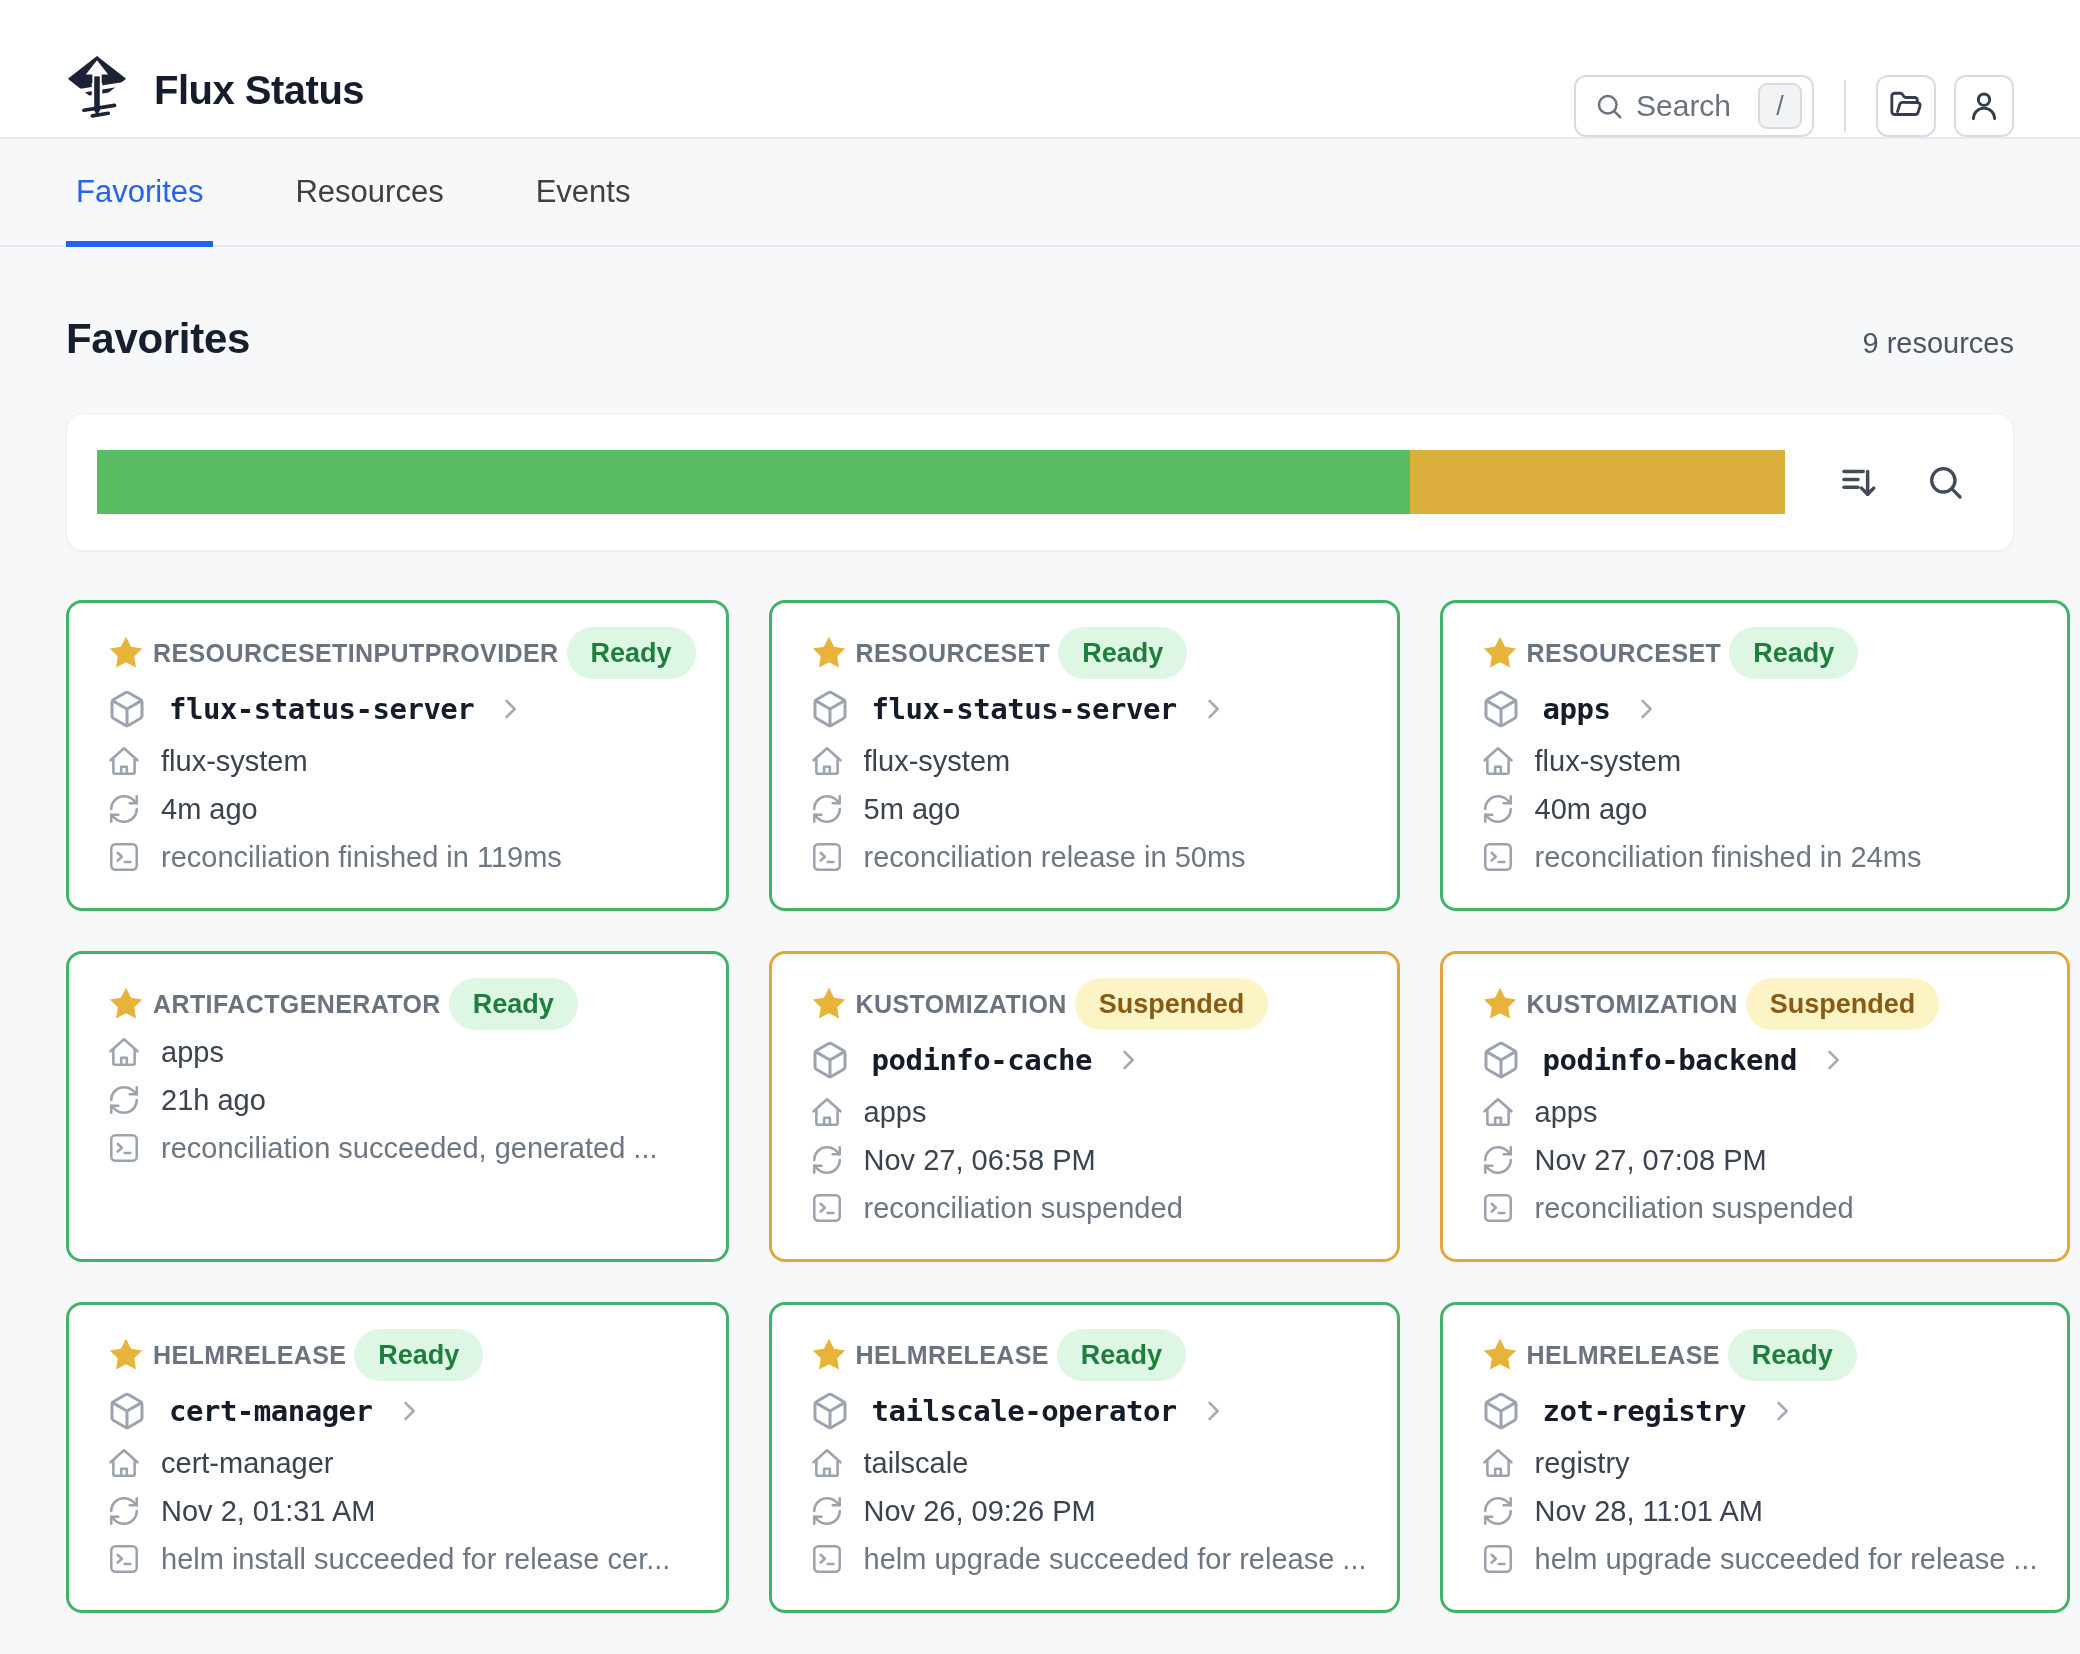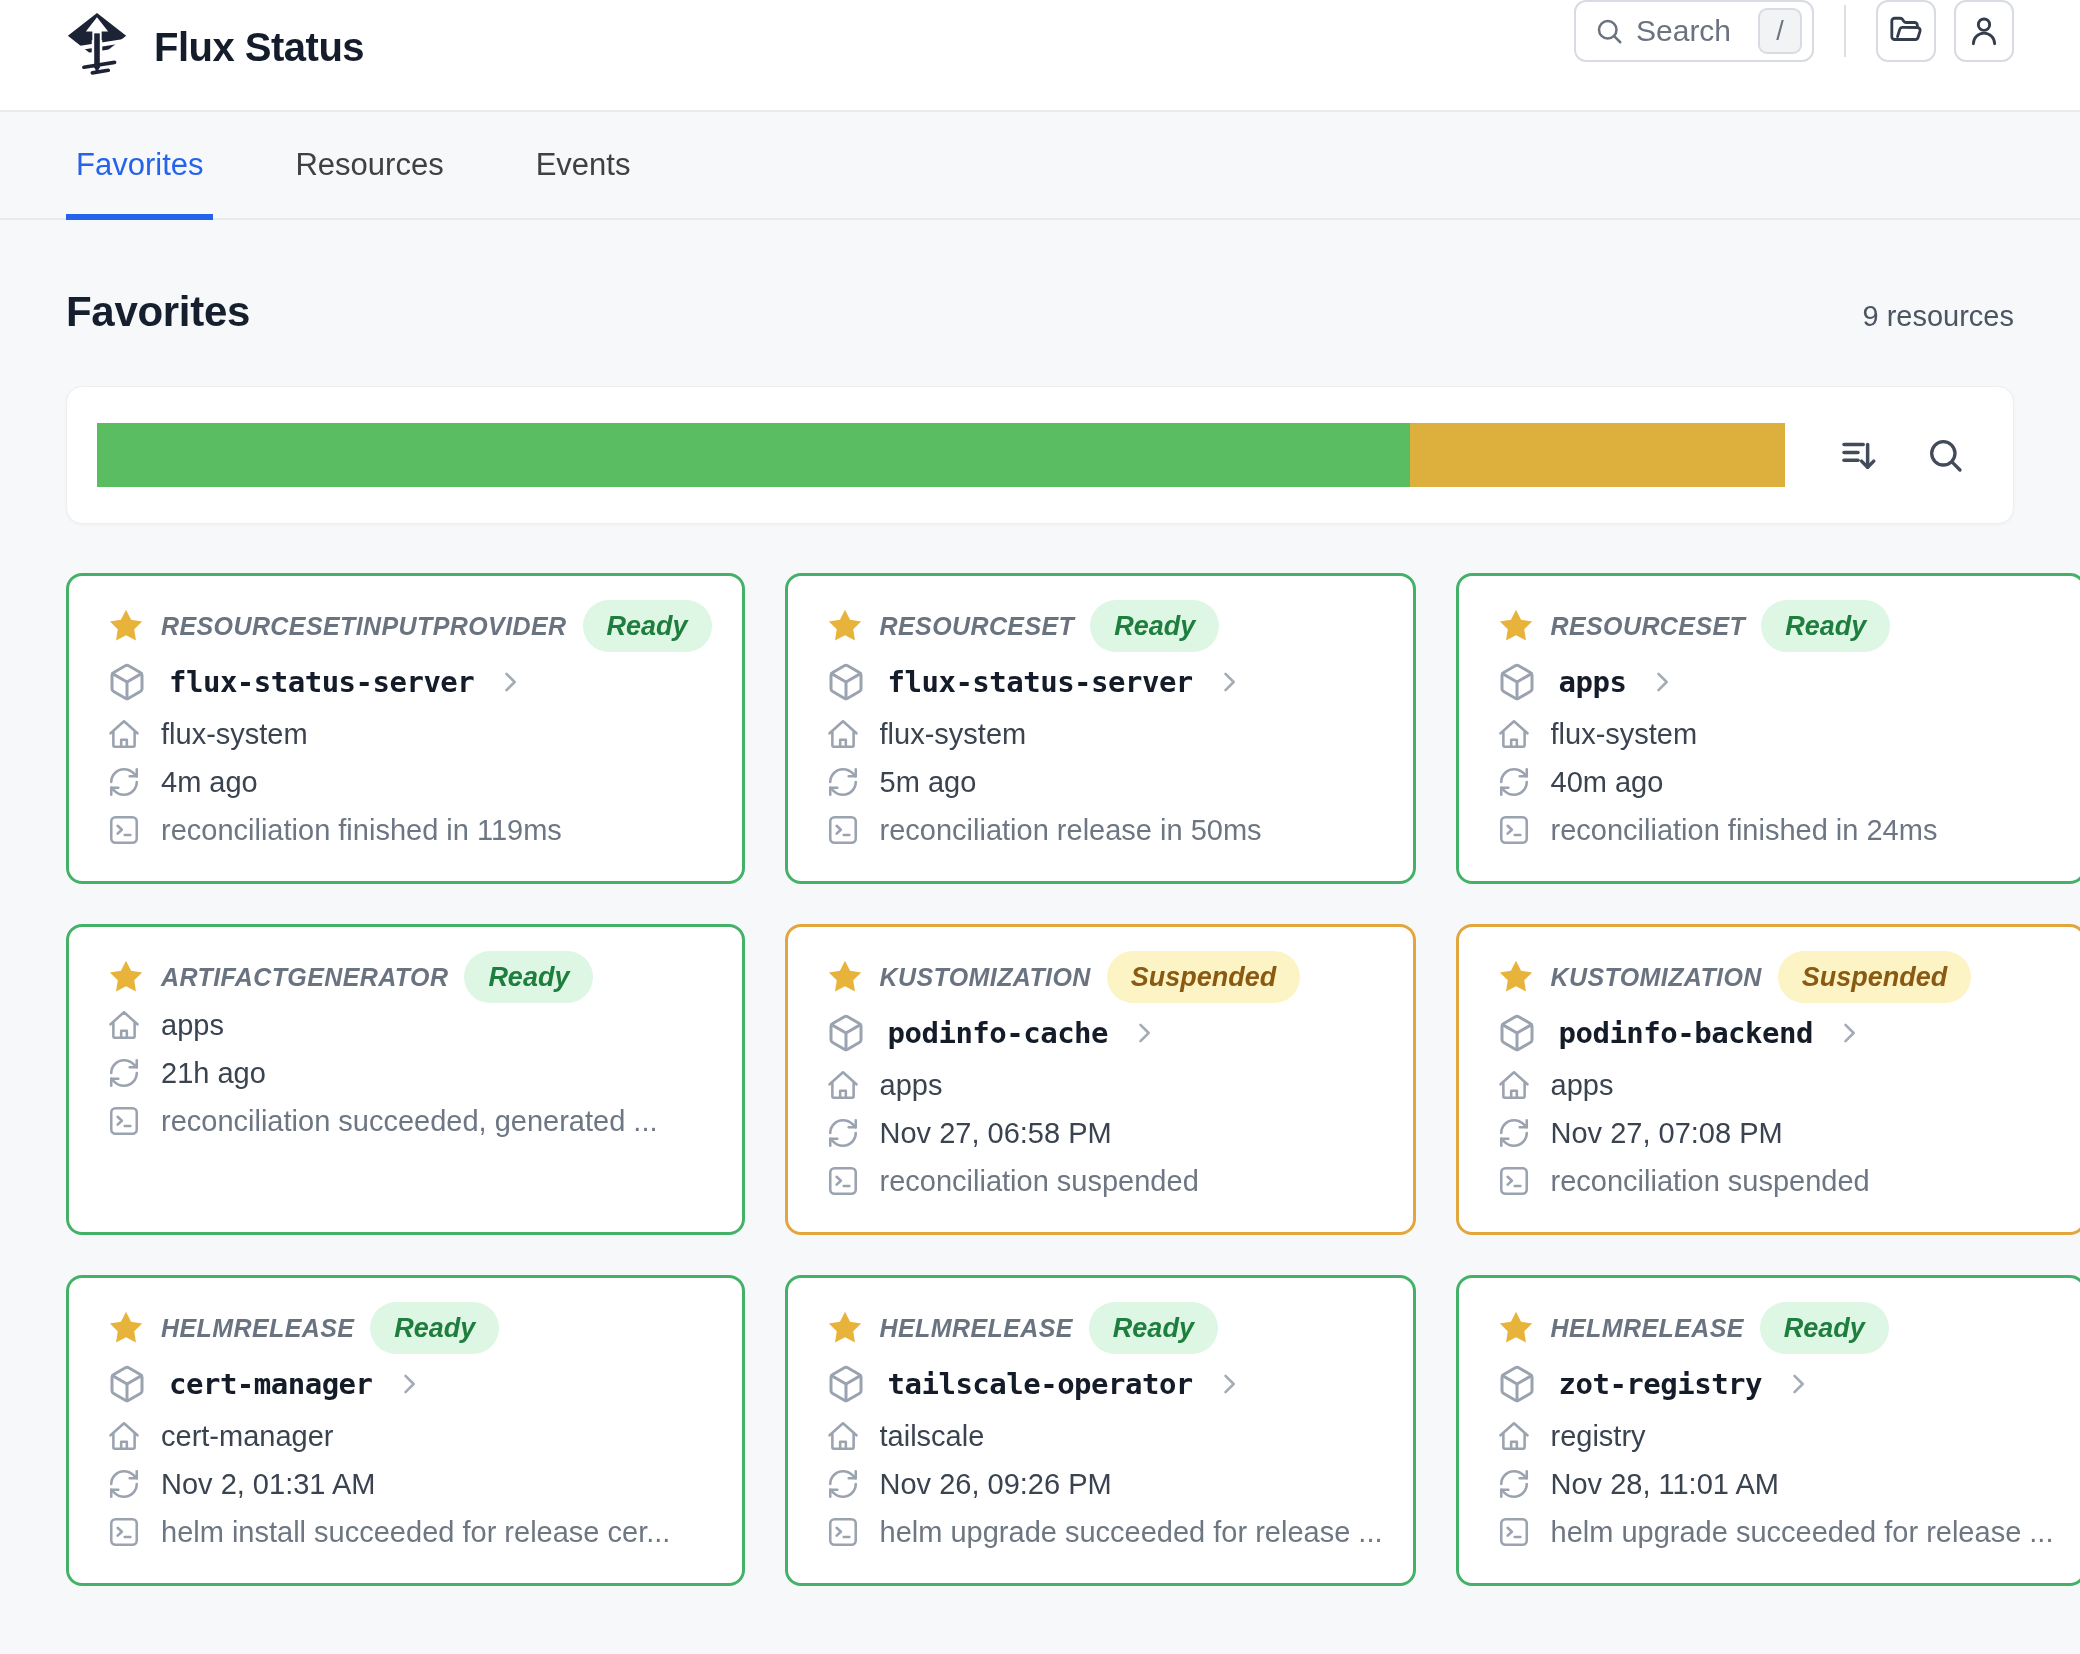--- a/index.html
+++ b/index.html
@@ -18,22 +18,22 @@
     background:var(--bg);
     font-family:"Liberation Sans","DejaVu Sans",sans-serif;
     color:var(--navy);
     overflow:hidden;
   }
   .icon{display:inline-flex;align-items:center;justify-content:center;flex:0 0 auto;}
   .icon svg{display:block;}
 
   
   header{
-    height:112px;background:var(--surface);border-bottom:2px solid var(--line);
-    display:flex;align-items:flex-start;padding:0 66px;
+    height:139px;background:var(--surface);border-bottom:2px solid var(--line);
+    display:flex;align-items:flex-end;padding:0 66px;
   }
   .brand{display:flex;align-items:center;gap:26px;}
   .app-title{font-size:40px;font-weight:700;letter-spacing:-0.5px;color:#151c2b;}
   .header-right{margin-left:auto;display:flex;align-items:center;}
   .search-box{
     width:240px;height:62px;border:2px solid var(--line2);border-radius:12px;
     background:var(--surface);display:flex;align-items:center;padding:0 12px 0 18px;gap:12px;
   }
   .search-box input{
     border:none;outline:none;width:110px;font-size:30px;color:#454e5c;background:transparent;
@@ -85,21 +85,21 @@
   .grid{
     margin-top:49px;display:grid;grid-template-columns:repeat(3,1fr);gap:40px 40px;
   }
   .card{
     height:311px;background:var(--surface);border-radius:16px;border:3px solid transparent;
     padding:32px 30px 0 38px;cursor:pointer;
   }
   .card.ready{border-color:var(--ready-border);}
   .card.suspended{border-color:var(--suspended-border);}
   .card-row{display:flex;align-items:center;}
-  .card-head{height:36px;gap:16px;font-style:italic;}
+  .card-head{height:36px;gap:8px;}
   .kind{font-size:25px;font-weight:700;color:var(--kind);letter-spacing:.4px;}
   .badge{
     height:52px;padding:0 24px;border-radius:26px;display:flex;align-items:center;
     font-size:27px;font-weight:600;
   }
   .card.ready .badge{background:var(--ready-bg);color:var(--ready-text);}
   .card.suspended .badge{background:var(--suspended-bg);color:var(--suspended-text);}
   .name-row{margin-top:16px;height:44px;gap:22px;}
   .name{
     font-family:"DejaVu Sans Mono","Liberation Mono",monospace;

